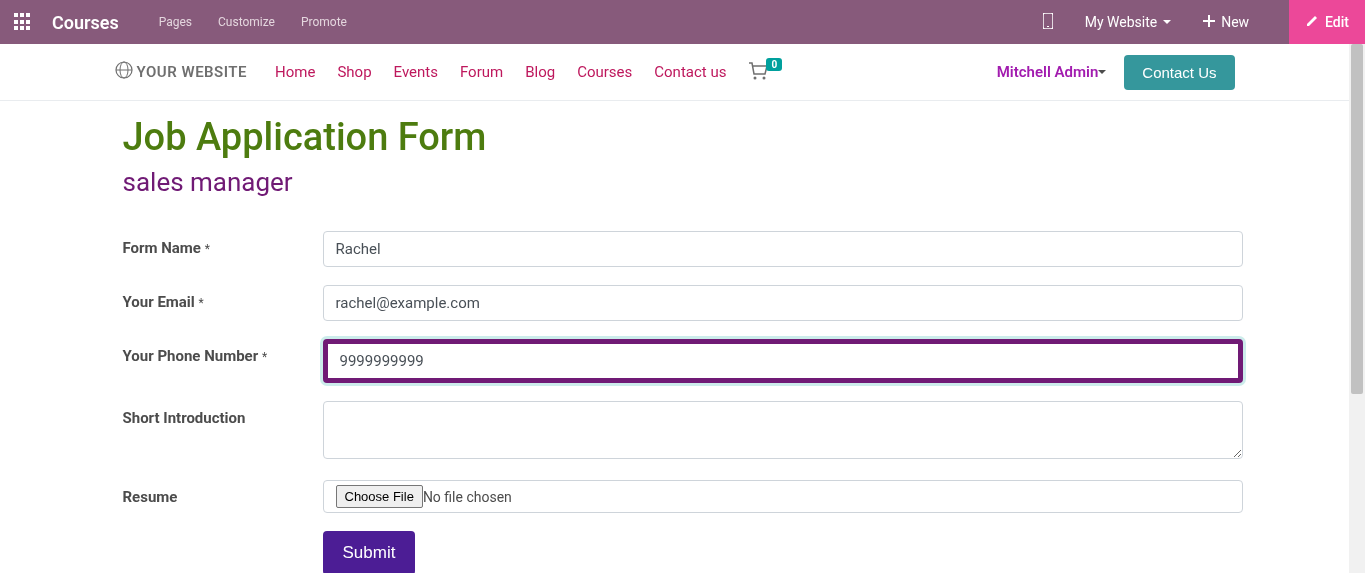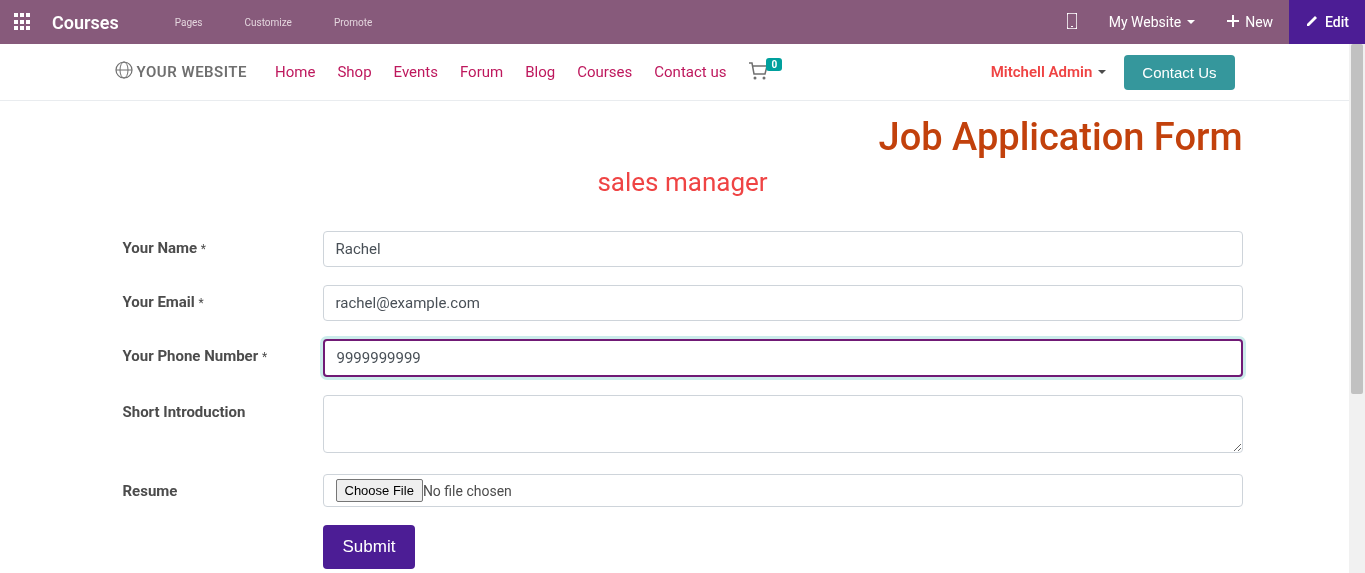--- a/index.html
+++ b/index.html
@@ -3,52 +3,52 @@
 <meta charset="utf-8">
 <style>
   * { box-sizing: border-box; margin: 0; padding: 0; }
   body { font-family: -apple-system, BlinkMacSystemFont, "Segoe UI", Roboto, "Helvetica Neue", Arial, sans-serif; font-size: 14px; color: #4c4c4c; background: #fff; }
   
   .topbar { background: #875A7B; height: 44px; display: flex; align-items: center; color: #fff; padding: 0 0 0 14px; }
   .apps-icon { width: 18px; height: 18px; display: inline-flex; flex-wrap: wrap; gap: 2px; margin-right: 20px; cursor:pointer;}
   .apps-icon span { width: 4px; height: 4px; background: #fff; }
   .brand { font-size: 18px; font-weight: 600; margin-right: 40px; }
   .top-menu { display: flex; gap: 26px; }
-  .top-menu a { color: #e4d6de; text-decoration: none; font-size: 10px; cursor:pointer;margin-left:16px;}
+  .top-menu a { color: #e4d6de; text-decoration: none; font-size: 12px; cursor:pointer;}
   .topbar-right { margin-left: auto; display: flex; align-items: stretch; height: 100%; }
   .tr-item { display: flex; align-items: center; padding: 6px 16px; color: #fff; cursor:pointer; gap:6px;}
-  .tr-item.edit { background: #4c1d95; font-weight:500;}
+  .tr-item.edit { background: #ec4899; font-weight:500;margin-left:24px;}
   .caret { width:0;height:0;border-left:4px solid transparent;border-right:4px solid transparent;border-top:4px solid #fff; display:inline-block;}
   .plus-icon svg, .pencil-icon svg, .mobile-icon svg { fill:#fff; }
   
   .page { width: 1349px; margin: 0; border-bottom:1px solid #e9ecef;}
   .sitebar { max-width: 1120px; margin: 0 auto; height: 56px; display: flex; align-items: center; }
   .logo { display:flex; align-items:center; gap:4px; font-size:15px; font-weight:600; color:#6f6f6f; letter-spacing:0.5px; margin-right:28px; cursor:pointer;}
   .logo svg { fill:#6f6f6f; }
   .sitenav { display: flex; gap: 22px; }
   .sitenav a { color: #be185d; text-decoration: none; font-size: 15px; cursor:pointer;}
   .cart { margin-left: 22px; display:flex; align-items:center; cursor:pointer; position:relative;}
   .cart svg { fill:#6f6f6f; }
   .cart-badge { background:#00A09D; color:#fff; font-size:10px; font-weight:700; padding:1px 5px; border-radius:3px; position:relative; top:-8px; left:-2px;}
   .sitebar-right { margin-left:auto; display:flex; align-items:center; gap:18px;}
-  .user-drop { font-weight:600; color:#ef4444; cursor:pointer; display:flex; align-items:center; gap:6px; font-size:15px;padding-left:32px;}
+  .user-drop { font-weight:600; color:#a21caf; cursor:pointer; display:flex; align-items:center; font-size:15px;padding-left:32px;}
   .user-drop .caret { border-top-color:#4c4c4c;}
   .contact-btn { background:#35979C; color:#fff; border:none; padding:9px 18px; border-radius:4px; font-size:15px; cursor:pointer;}
   
   .content { max-width: 1120px; margin: 0 auto; padding-top: 14px; }
-  h1.title { text-align:right; font-size: 38px; font-weight:500; color:#c2410c; margin-bottom:8px;}
-  h2.subtitle { text-align:center; font-size:26px; font-weight:400; color:#ef4444; margin-bottom:34px;}
+  h1.title { text-align:left; font-size: 38px; font-weight:500; color:#4d7c0f; margin-bottom:8px;}
+  h2.subtitle { text-align:left; font-size:26px; font-weight:400; color:#701a75; margin-bottom:34px;}
   
   .form-row { display:flex; margin-bottom:18px; }
   .form-label { width: 200px; padding-top:8px; font-weight:700; color:#4c4c4c; font-size:15px;}
   .form-label .req { font-weight:400; font-size:12px;}
   .form-field { flex:1; }
   .form-field input[type=text], .form-field textarea { width:100%; border:1px solid #ced4da; border-radius:4px; padding:8px 12px; font-size:15px; font-family:inherit; color:#495057;}
   .form-field textarea { height:58px; resize:vertical;}
-  .form-field input.focused { border:2px solid #701a75; box-shadow: 0 0 0 3px rgba(0,160,157,0.2); outline:none;}
+  .form-field input.focused { border:5px solid #701a75; box-shadow: 0 0 0 3px rgba(0,160,157,0.2); outline:none;}
   .file-wrap { border:1px solid #ced4da; border-radius:4px; padding:4px 12px 4px 12px; display:flex; align-items:center; }
   .file-btn { background:#efefef; border:1px solid #767676; padding:3px 8px; font-size:13px; cursor:pointer; border-radius:2px;}
   .file-text { color:#4c4c4c; font-size:14px;}
   .submit-btn { background:#4c1d95; color:#fff; border:none; padding:12px 20px; border-radius:4px; font-size:17px; cursor:pointer; margin-left:200px;}
   
   .scroll-track { position:fixed; right:0; top:44px; bottom:0; width:16px; background:#f1f1f1;}
   .scroll-thumb { position:absolute; left:2px; right:2px; top:0; height:350px; background:#c1c1c1; border-radius:2px;}
 </style>
 </head>
 <body>
@@ -144,21 +144,21 @@
     </div>
   </div>
 </div>
 
 <div class="content">
   <h1 class="title">Job Application Form</h1>
   <h2 class="subtitle">sales manager</h2>
 
   <div class="form-row">
     <div class="form-label">
-      <span>Your Name</span> <span class="req">*</span>
+      <span>Form Name</span> <span class="req">*</span>
     </div>
     <div class="form-field">
       <input type="text" value="Rachel" style="">
     </div>
   </div>
 
   <div class="form-row">
     <div class="form-label">
       <span>Your Email</span> <span class="req">*</span>
     </div>

